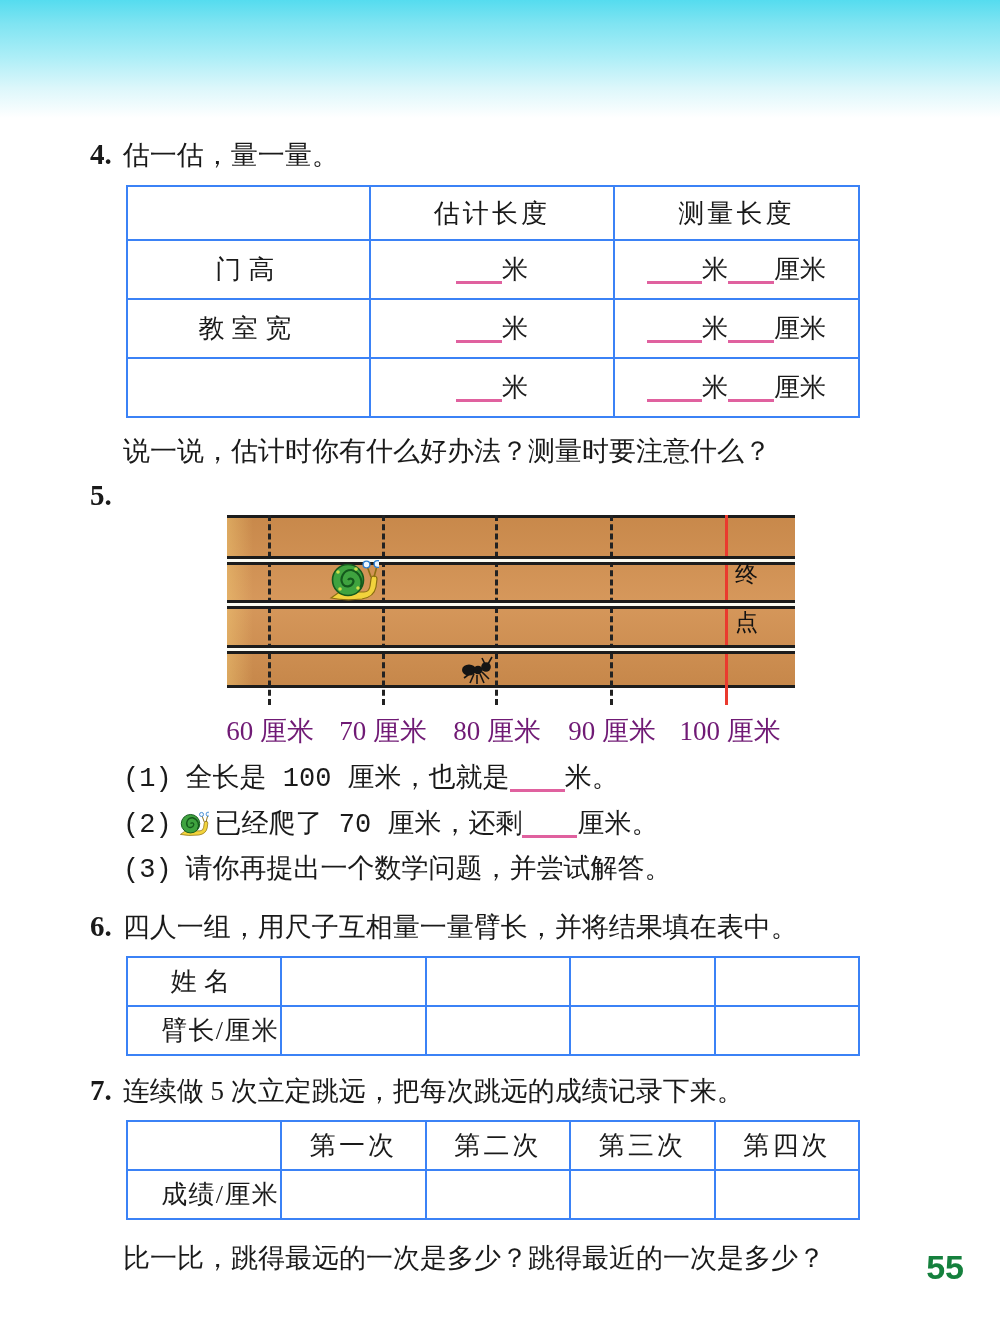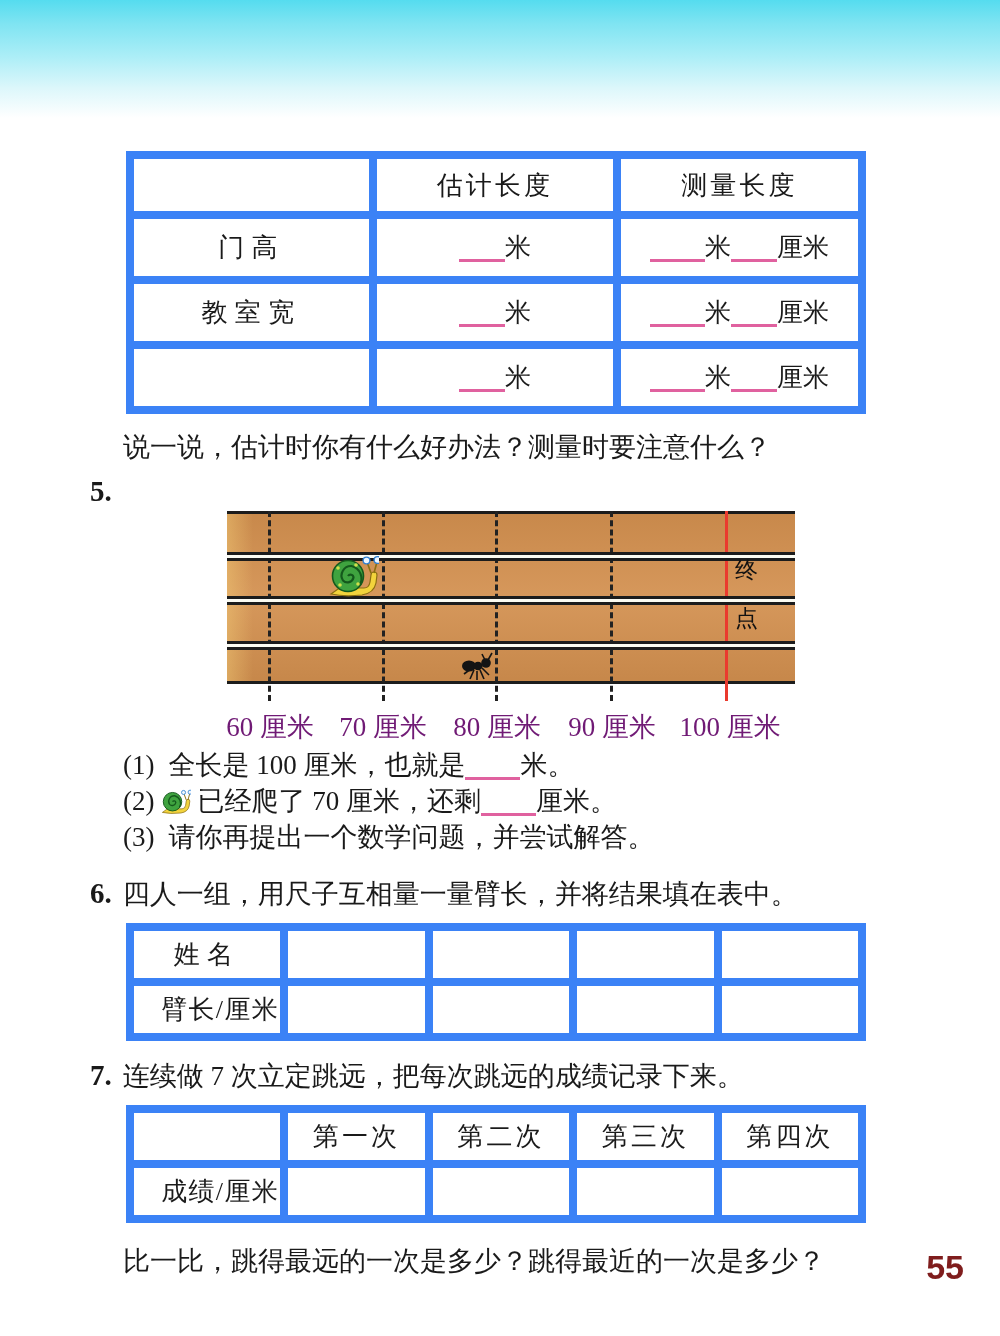--- a/index.html
+++ b/index.html
@@ -14,21 +14,21 @@
     background:linear-gradient(180deg,#55dcef 0%,#7fe4f2 20%,#aceef7 48%,#ddf7fb 75%,#ffffff 100%);
   }
   .content{position:absolute;left:90px;top:138px;width:780px;}
 
   .q-line{font-size:27px;line-height:33px;white-space:nowrap;}
   .q-num{font-weight:bold;font-size:29px;margin-right:11px;}
   .indent{margin-left:33px;}
 
   
   table{border-collapse:collapse;table-layout:fixed;margin-left:36px;}
-  td{border:8px solid #3b82f6;text-align:center;vertical-align:middle;
+  td{border:2px solid #3b82f6;text-align:center;vertical-align:middle;
      font-size:26px;color:#1a1a1a;overflow:hidden;}
   .tbl4{width:732px;margin-top:13px;}
   .tbl4 tr.hdr td{height:50px;}
   .tbl4 tr.row td{height:55px;}
   .tbl2row{width:732px;}
   .tbl2row td{height:45px;}
   .lbl-spaced{letter-spacing:.28em;}
   .hdr-spaced{letter-spacing:.12em;}
   .lbl-left{text-align:right;letter-spacing:.05em;}
 
@@ -52,43 +52,44 @@
   .vline{position:absolute;top:-3px;height:190px;width:0;border-left:3px dashed #222;}
   .finish-line{position:absolute;top:-3px;height:190px;width:0;border-left:3px solid #ea3a2e;}
   .lane-sep{position:absolute;left:0;right:0;height:3px;background:#fbfbf2;
     border-top:3px solid #1c1c1c;border-bottom:3px solid #1c1c1c;}
   .finish-char{position:absolute;font-size:23px;color:#111;line-height:23px;}
   .tick-label{position:absolute;top:198px;transform:translateX(-50%);
     font-size:27px;white-space:nowrap;color:#701a75;}
   .snail-svg{position:absolute;left:100px;top:41px;}
   .ant-svg{position:absolute;left:234px;top:137px;}
 
-  .q5-item{font-size:27px;line-height:32px;margin:4px 0 0 33px;white-space:nowrap;}
+  .q5-item{font-size:27px;line-height:32px;margin:13px 0 0 33px;white-space:nowrap;font-family:Liberation Mono, monospace;}
   .q5-item:first-of-type{margin-top:22px;}
   .item-prefix{margin-right:14px;}
   .inline-snail{vertical-align:-5px;margin:0 6px 0 0;}
 
   .mt24{margin-top:24px;}
   .mt18{margin-top:18px;}
   .mt22{margin-top:22px;}
   .tbl-mt{margin-top:12px;}
 
   .page-num{
     position:absolute;right:36px;top:1248px;
     font-family:"Liberation Sans","DejaVu Sans",sans-serif;
-    font-weight:bold;font-size:34px;color:#7f1d1d;
+    font-weight:bold;font-size:34px;color:#15803d;
   }
 </style>
 </head>
 <body>
 
 <div class="top-gradient"></div>
 
 <div class="content">
 
+  <div class="q-line"><span class="q-num">4.</span><span>估一估，量一量。</span></div>
 
   <table class="tbl4">
     <colgroup>
         <col style="width:243px">
         <col style="width:244px">
         <col style="width:245px">
       </colgroup>
     <tbody>
         <tr class="hdr">
       <td></td>
@@ -205,21 +206,21 @@
     <tr>
       <td class="lbl-left">臂长/厘米</td>
       <td></td>
       <td></td>
       <td></td>
       <td></td>
     </tr>
   </tbody>
     </table>
 
-  <div class="q-line mt18"><span class="q-num">7.</span><span>连续做 7 次立定跳远，把每次跳远的成绩记录下来。</span></div>
+  <div class="q-line mt18"><span class="q-num">7.</span><span>连续做 5 次立定跳远，把每次跳远的成绩记录下来。</span></div>
 
   <table class="tbl2row tbl-mt">
     <colgroup>
         <col style="width:154px">
         <col style="width:145px">
         <col style="width:144px">
         <col style="width:145px">
         <col style="width:144px">
       </colgroup>
     <tbody>

